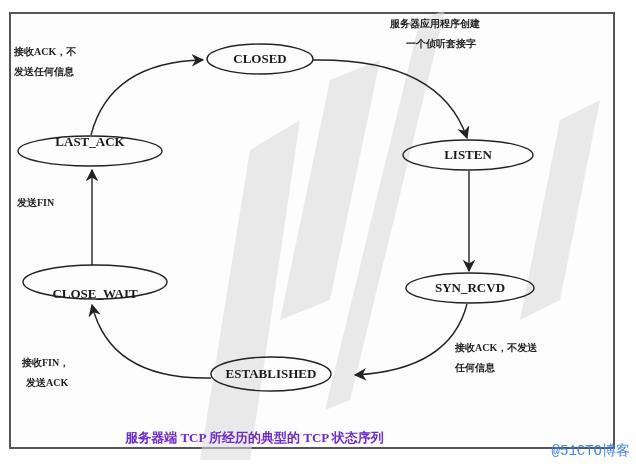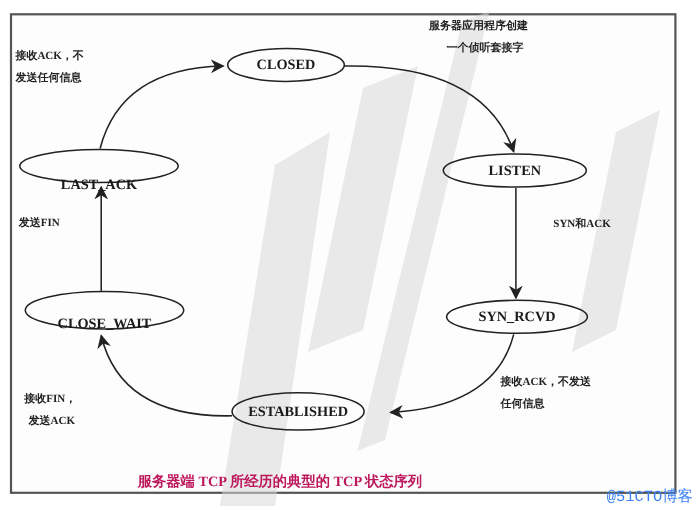--- a/index.html
+++ b/index.html
@@ -6,21 +6,21 @@
   body { width:636px; height:464px; position:relative; overflow:hidden;
          font-family:"Liberation Serif","DejaVu Serif",serif; color:#1a1a1a; }
   .frame { position:absolute; left:9px; top:12px; width:606px; height:437px;
            border:2px solid #555; box-sizing:border-box; background:#fdfdfd; }
   svg.diagram { position:absolute; left:0; top:0; }
   .wm-text { position:absolute; right:6px; bottom:4px; font-family:Liberation Mono, monospace;
              font-size:14px; color:#3b82f6; }
   .lbl { position:absolute; font-size:10px; font-weight:bold; line-height:20px; white-space:nowrap; color:#222; }
   .state { position:absolute; font-size:13px; font-weight:bold; text-align:center; white-space:nowrap; color:#1a1a1a;
            transform:translate(-50%,-50%); }
-  .caption { position:absolute; left:0; width:509px; top:429px; text-align:center; font-size:13px; font-weight:bold; color:#be185d; }
+  .caption { position:absolute; left:0; width:509px; top:429px; text-align:center; font-size:13px; font-weight:bold; color:#6d28d9; }
 </style>
 </head>
 <body>
 
 <div class="frame"></div>
 
 <svg class="diagram" width="636" height="464" viewBox="0 0 636 464">
   <defs>
     <marker id="arr" viewBox="0 0 10 10" refX="9" refY="5" markerWidth="9" markerHeight="9" orient="auto-start-reverse">
       <path d="M0,0 L10,5 L0,10 L3,5 z" fill="#222"></path>
@@ -51,29 +51,28 @@
     <path d="M92,265 L92,170" marker-end="url(#arr)"></path>
     <path d="M91,135 Q110,62 203,60" marker-end="url(#arr)"></path>
   </g>
 </svg>
 
 <div class="state" style="left:260px;top:59px;">CLOSED</div>
 <div class="state" style="left:468px;top:155px;">LISTEN</div>
 <div class="state" style="left:470px;top:288px;">SYN_RCVD</div>
 <div class="state" style="left:271px;top:374px;">ESTABLISHED</div>
 <div class="state" style="left:95px;top:282px;margin-top:12px;">CLOSE_WAIT</div>
-<div class="state" style="left:90px;top:168px;text-align:center;">LAST_ACK</div>
+<div class="state" style="left:90px;top:142px;text-align:center;">LAST_ACK</div>
 
 <div class="lbl" style="left:390px;top:14px;text-align:center;">
   <div>服务器应用程序创建</div>
   <div style="padding-left:12px;">一个侦听套接字</div>
 </div>
 
 <div class="lbl" style="left:503px;top:194px;text-align:center;">
-  <div>SYN和ACK</div>
 </div>
 
 <div class="lbl" style="left:455px;top:338px;">
   <div>接收ACK，不发送</div>
   <div>任何信息</div>
 </div>
 
 <div class="lbl" style="left:22px;top:353px;">
   <div>接收FIN，</div>
   <div style="padding-left:4px;">发送ACK</div>

